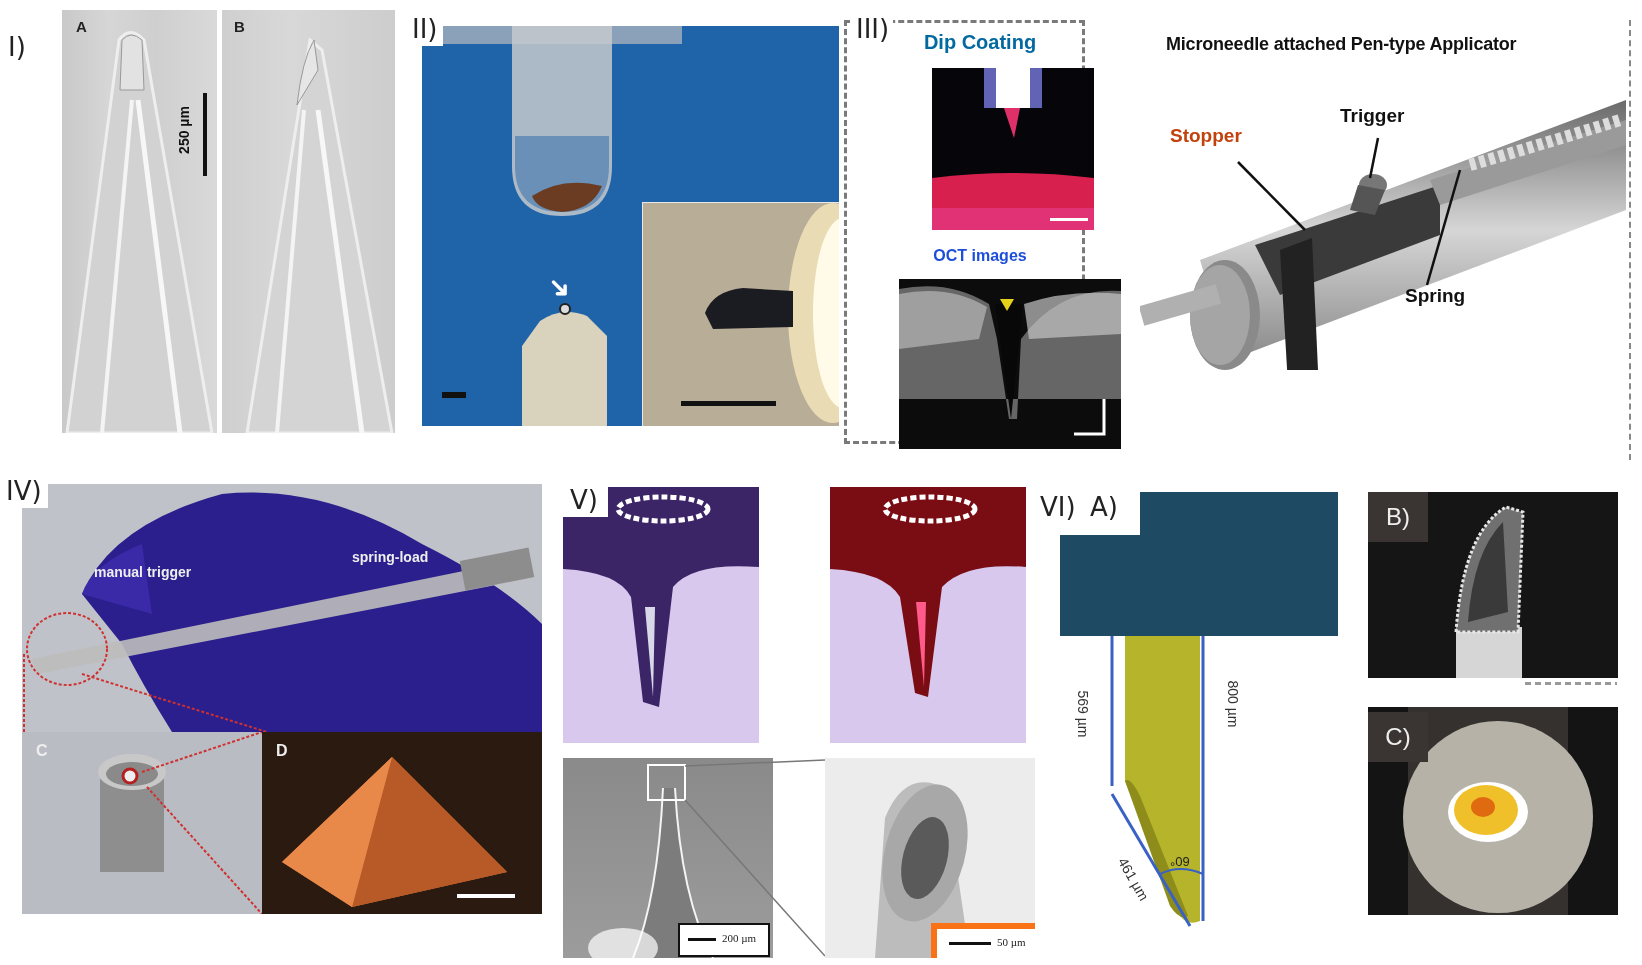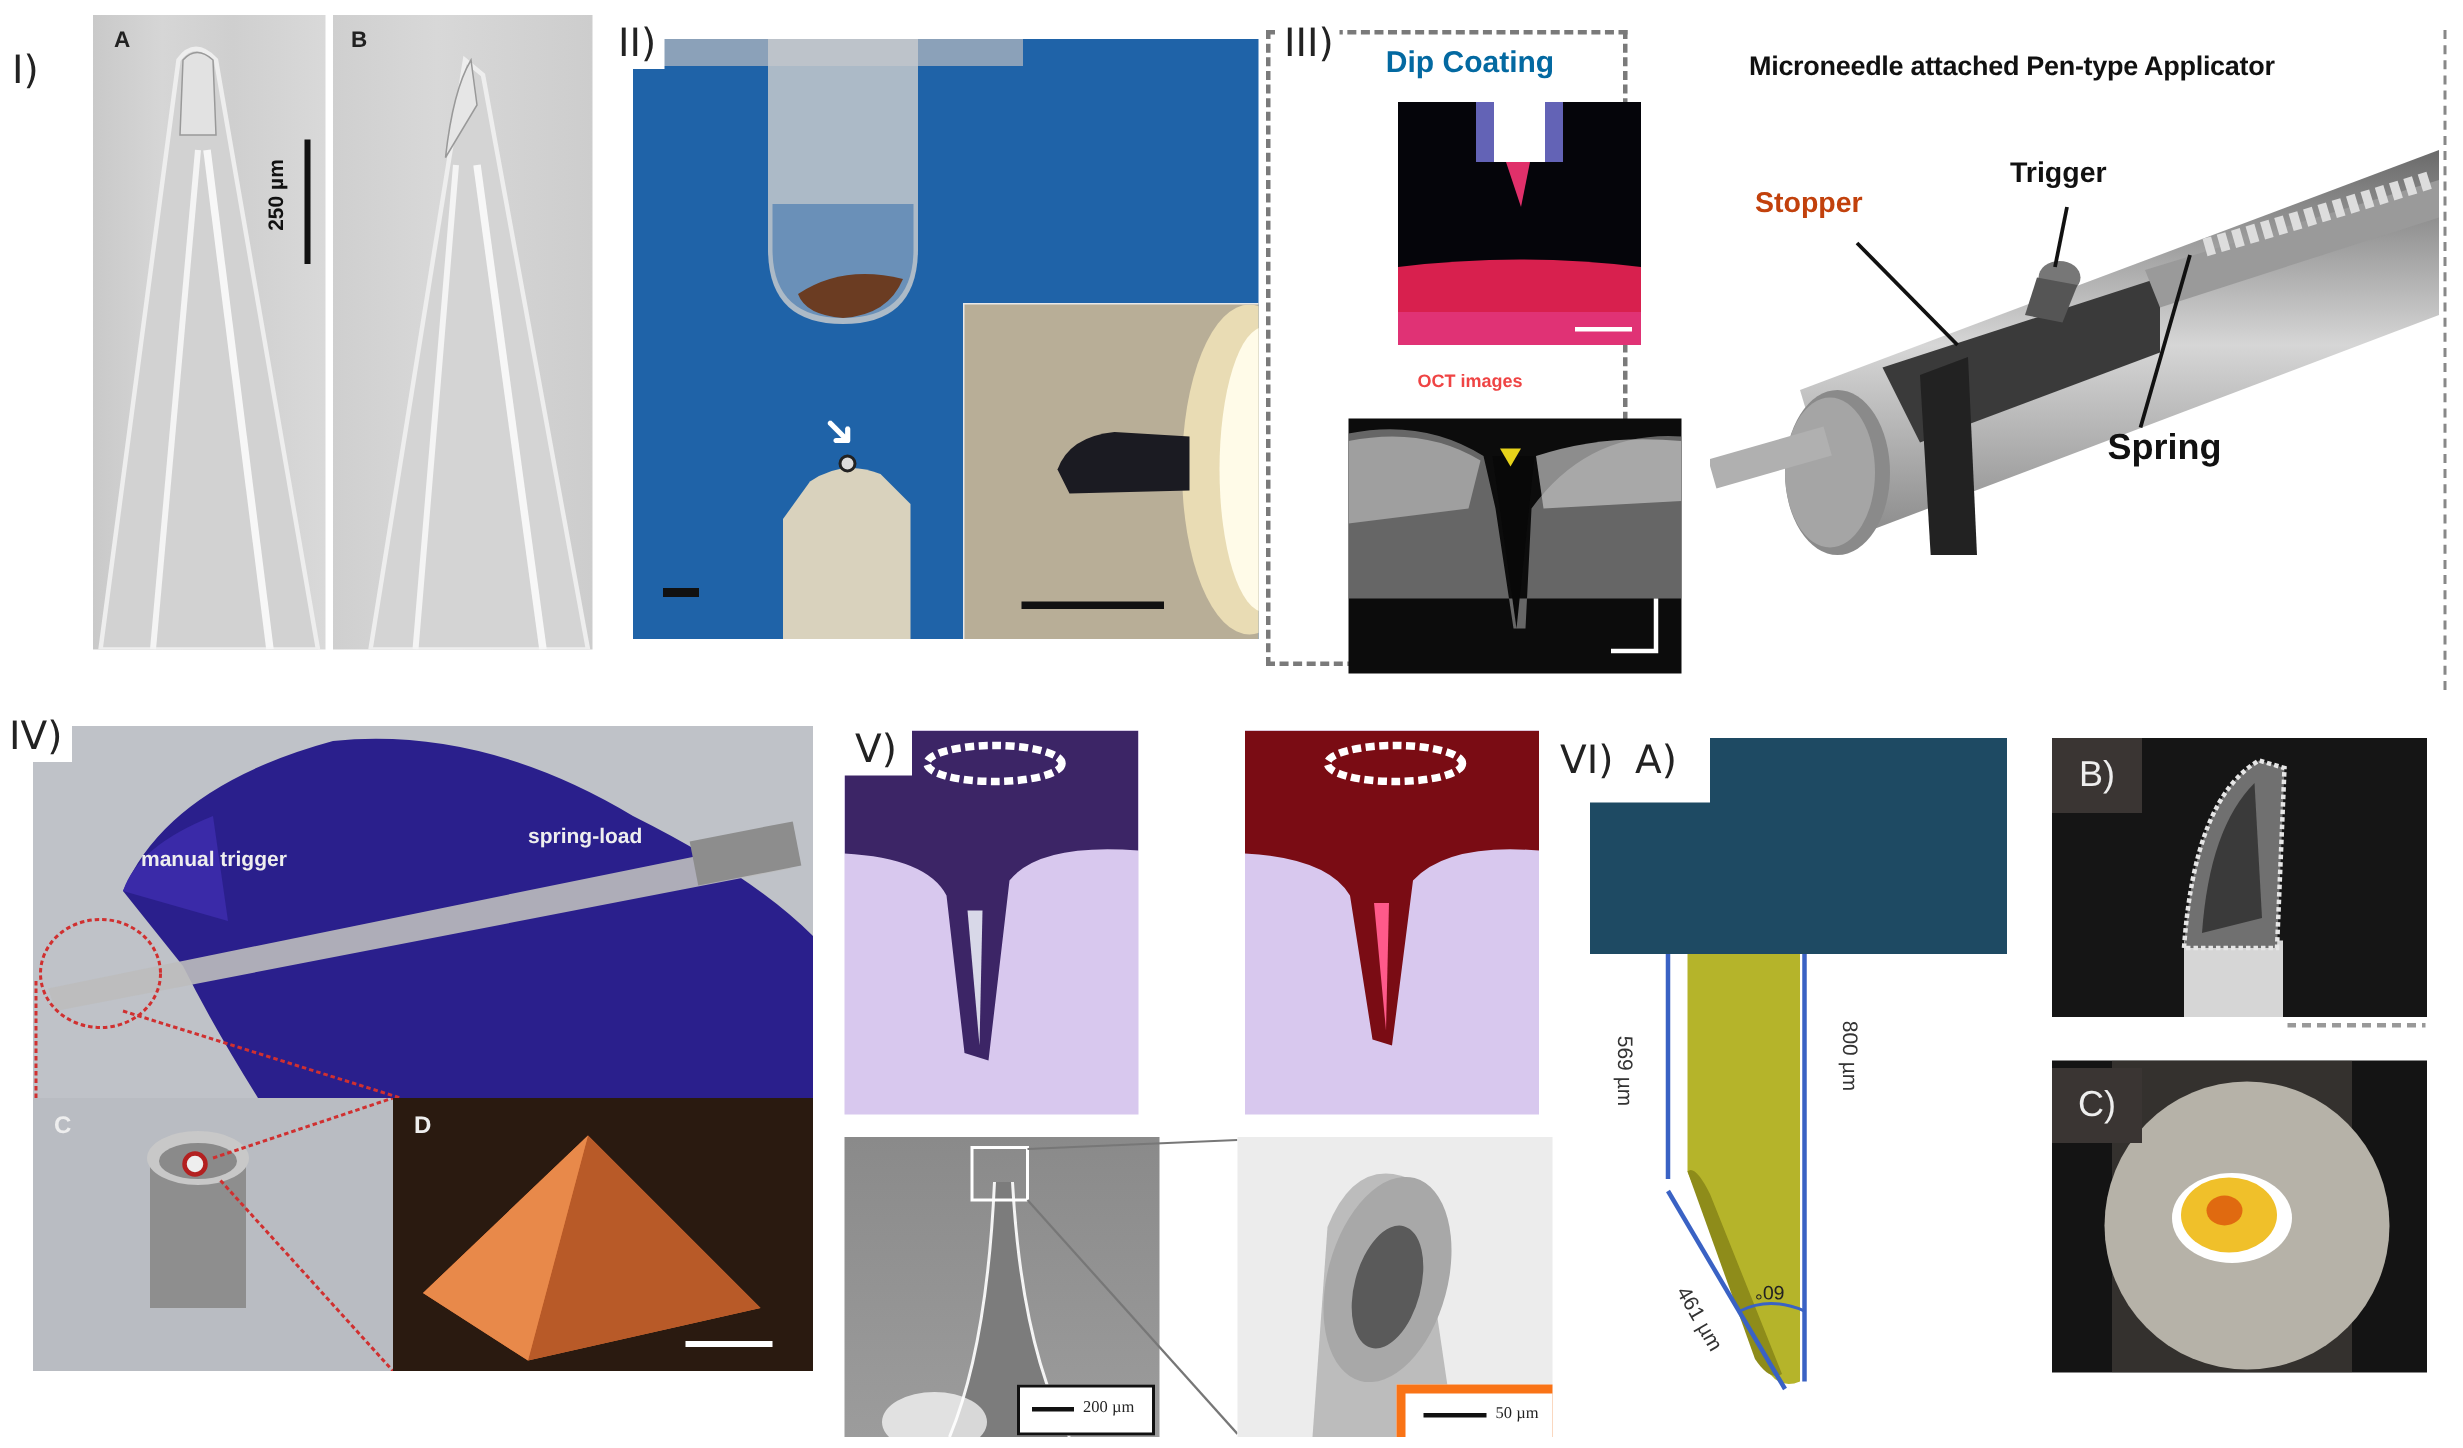--- a/index.html
+++ b/index.html
@@ -64,21 +64,21 @@
 <div class="abs" style="left:932px;top:68px;width:162px;height:162px;background:#05050a;overflow:hidden;">
   <svg width="162" height="162">
     <rect x="52" y="0" width="58" height="40" fill="#8c8cff" opacity="0.7"></rect>
     <rect x="64" y="0" width="34" height="40" fill="#ffffff"></rect>
     <path d="M72 40 L88 40 L82 70 Z" fill="#e0306a"></path>
     <path d="M0 110 Q81 100 162 110 L162 162 L0 162 Z" fill="#d8204e"></path>
     <rect x="0" y="140" width="162" height="22" fill="#e43a86" opacity="0.7"></rect>
     <rect x="118" y="150" width="38" height="3" fill="#fff"></rect>
   </svg>
 </div>
-<div class="abs lbl" style="left:885px;top:247px;width:190px;text-align:center;font-size:12px;color:#ef4444;">OCT images</div>
+<div class="abs lbl" style="left:885px;top:247px;width:190px;text-align:center;font-size:16px;color:#1d4ed8;">OCT images</div>
 <div class="abs" style="left:899px;top:279px;width:222px;height:170px;background:#0c0c0c;overflow:hidden;">
   <svg width="222" height="170">
     <path d="M0 10 Q50 0 90 25 L98 60 L110 140 L118 140 L122 60 Q160 8 222 12 L222 120 L0 120 Z" fill="#7d7d7d" opacity="0.8"></path>
     <path d="M0 15 Q50 5 88 28 L80 60 L0 70 Z" fill="#b8b8b8" opacity="0.7"></path>
     <path d="M125 25 Q170 10 222 15 L222 55 L130 60 Z" fill="#c4c4c4" opacity="0.7"></path>
     <path d="M96 25 L124 25 L112 140 Z" fill="#080808"></path>
     <path d="M101 20 L115 20 L108 32 Z" fill="#e6d21a"></path>
     <path d="M205 120 L205 155 L175 155" stroke="#fff" stroke-width="3" fill="none"></path>
   </svg>
 </div>
@@ -100,21 +100,21 @@
     <path d="M330 75 Q400 55 480 30" stroke="#ddd" stroke-width="12" fill="none" stroke-dasharray="6 4"></path>
     <ellipse cx="85" cy="225" rx="35" ry="55" fill="#8a8a8a"></ellipse>
     <ellipse cx="80" cy="225" rx="30" ry="50" fill="#a5a5a5"></ellipse>
     <path d="M140 160 L172 148 L178 280 L148 295 Z" fill="#222"></path>
     <rect x="0" y="205" width="80" height="20" fill="#b0b0b0" transform="rotate(-16 40 215)"></rect>
     <ellipse cx="233" cy="95" rx="14" ry="11" fill="#777"></ellipse>
     <path d="M218 95 L210 120 L235 125 L245 100 Z" fill="#555"></path>
   </svg>
   <span class="abs lbl" style="left:30px;top:35px;font-size:19px;color:#c2410c;">Stopper</span>
   <span class="abs lbl" style="left:200px;top:15px;font-size:19px;color:#111;">Trigger</span>
-  <span class="abs lbl" style="left:265px;top:195px;font-size:24px;color:#111;">Spring</span>
+  <span class="abs lbl" style="left:265px;top:195px;font-size:19px;color:#111;">Spring</span>
   <svg class="abs" style="left:0;top:0;" width="486" height="280">
     <line x1="98" y1="72" x2="165" y2="140" stroke="#111" stroke-width="2.5"></line>
     <line x1="238" y1="48" x2="230" y2="88" stroke="#111" stroke-width="2.5"></line>
     <line x1="287" y1="195" x2="320" y2="80" stroke="#111" stroke-width="2.5"></line>
   </svg>
 </div>
 
 <div class="abs" style="left:22px;top:484px;width:520px;height:248px;background:#bfc2c8;overflow:hidden;">
   <svg width="520" height="248">
     <path d="M60 110 Q90 40 200 10 Q300 0 400 60 Q480 100 520 140 L520 248 L150 248 Q120 200 100 160 Z" fill="#2a1f8c"></path>

